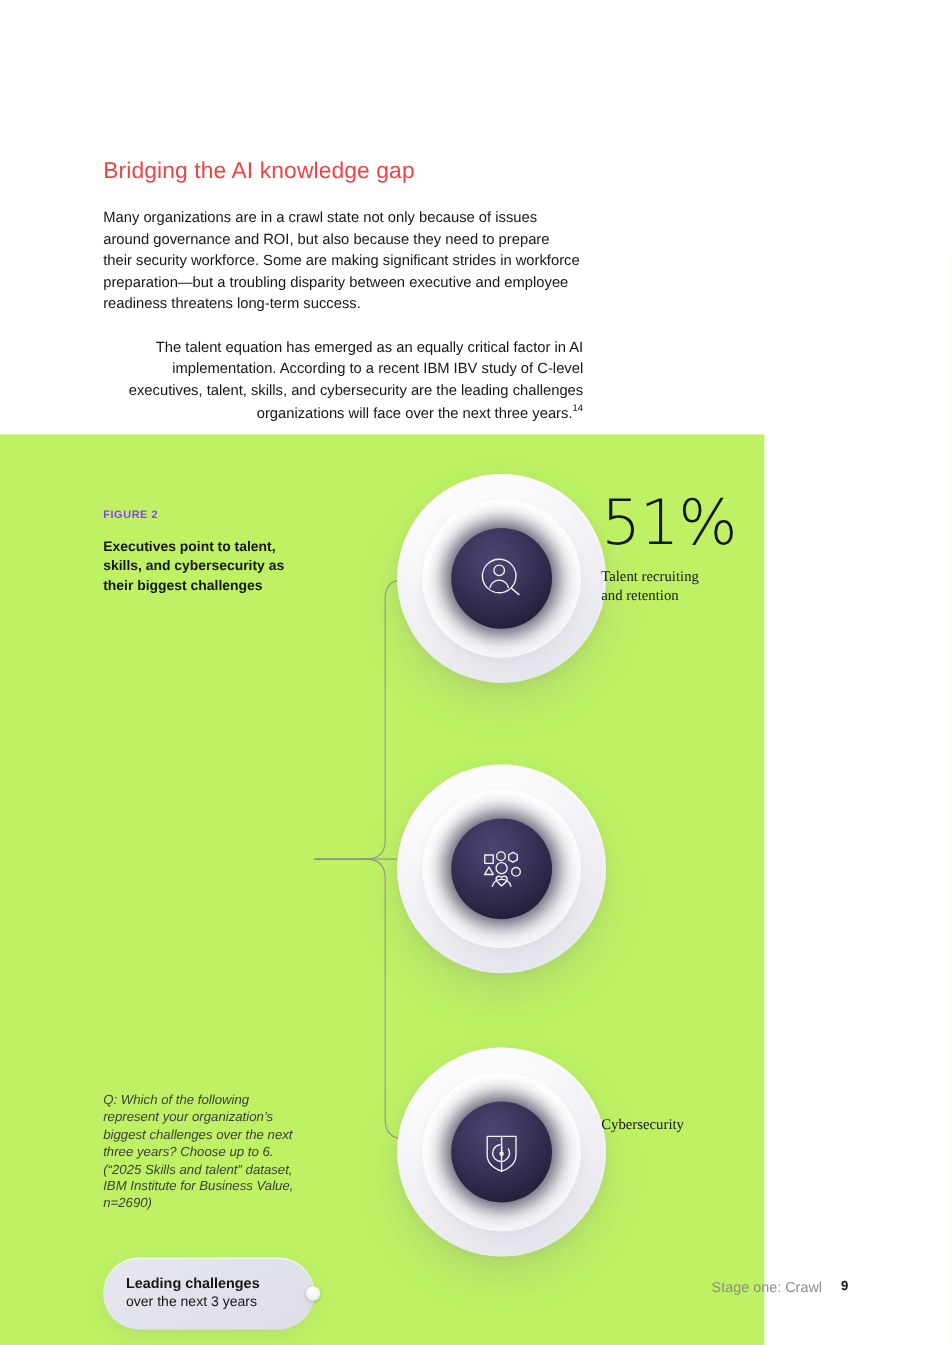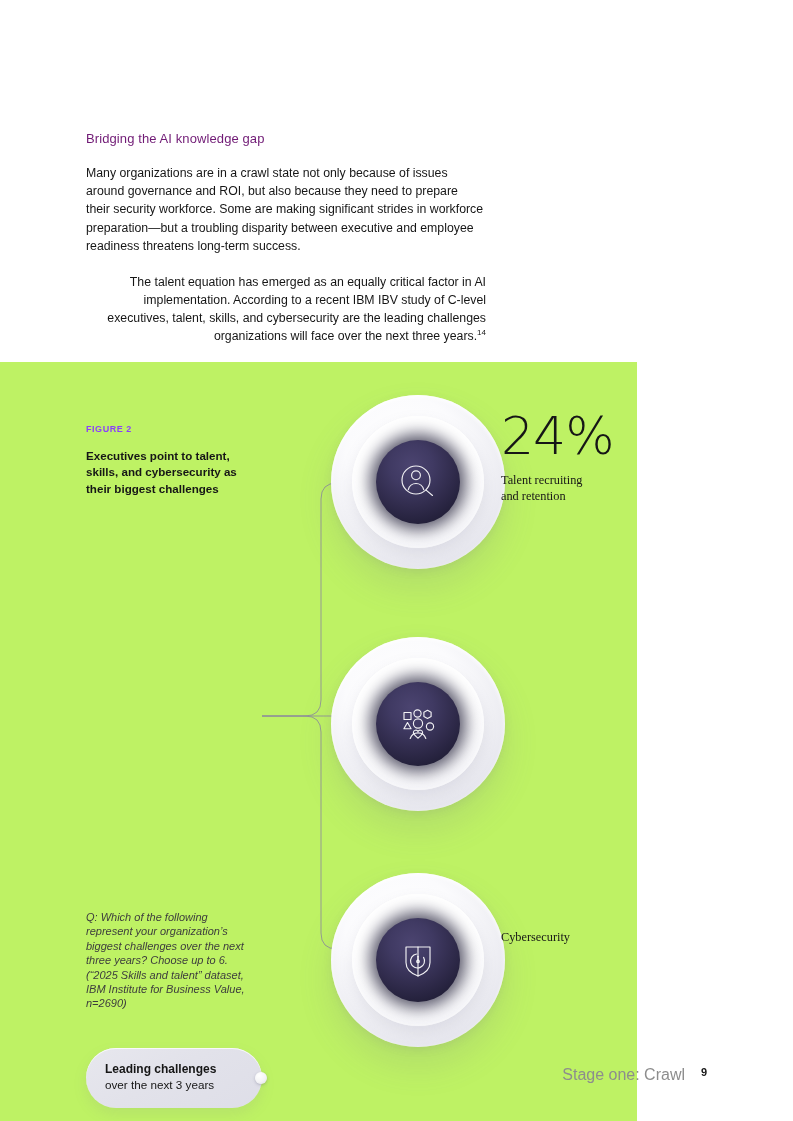--- a/index.html
+++ b/index.html
@@ -20,23 +20,23 @@
   }
 
   
   .prose {
     position: absolute;
     left: 86px;
     top: 131px;
     width: 400px;
   }
   .section-title {
-    font-size: 13px;
+    font-size: 19px;
     font-weight: 400;
-    color: #701a75;
+    color: #ef4444;
     letter-spacing: .1px;
     margin: 0 0 17px 0;
     line-height: 1.25;
   }
   .para {
     font-size: 12.3px;
     line-height: 18.1px;
     color: #161616;
     margin: 0 0 18px 0;
     width: 398px;
@@ -242,21 +242,21 @@
     position: absolute;
     left: 0;
     top: 1066px;
     width: 793px;
     height: 20px;
   }
   .footer-text {
     position: absolute;
     right: 108px;
     top: 0;
-    font-size: 16px;
+    font-size: 12px;
     color: #8d8d8d;
   }
   .footer-page {
     position: absolute;
     right: 86px;
     top: 0;
     font-size: 11px;
     font-weight: 700;
     color: #161616;
   }
@@ -298,21 +298,21 @@
         <svg width="46" height="46" viewBox="0 0 46 46">
           <circle class="icon-stroke" cx="21" cy="21" r="14"></circle>
           <circle class="icon-stroke" cx="21" cy="16.3" r="4.4"></circle>
           <path class="icon-stroke" d="M13.3 30.6 a7.9 7.9 0 0 1 15.4 0"></path>
           <line class="icon-stroke" x1="31.1" y1="31.1" x2="37.5" y2="36.5"></line>
         </svg>
       </div>
     </div>
 
     <div class="stat" style="left:501px; top:48px;">
-      <div class="stat-num">24%</div>
+      <div class="stat-num">51%</div>
       <div class="stat-label">Talent recruiting
 and retention</div>
     </div>
 
     <div class="orb" style="left:331px; top:275px;">
       <div class="ring-outer"></div>
       <div class="ring-inner"></div>
       <div class="halo"></div>
       <div class="sphere">
         <svg width="44" height="44" viewBox="0 0 44 44">

